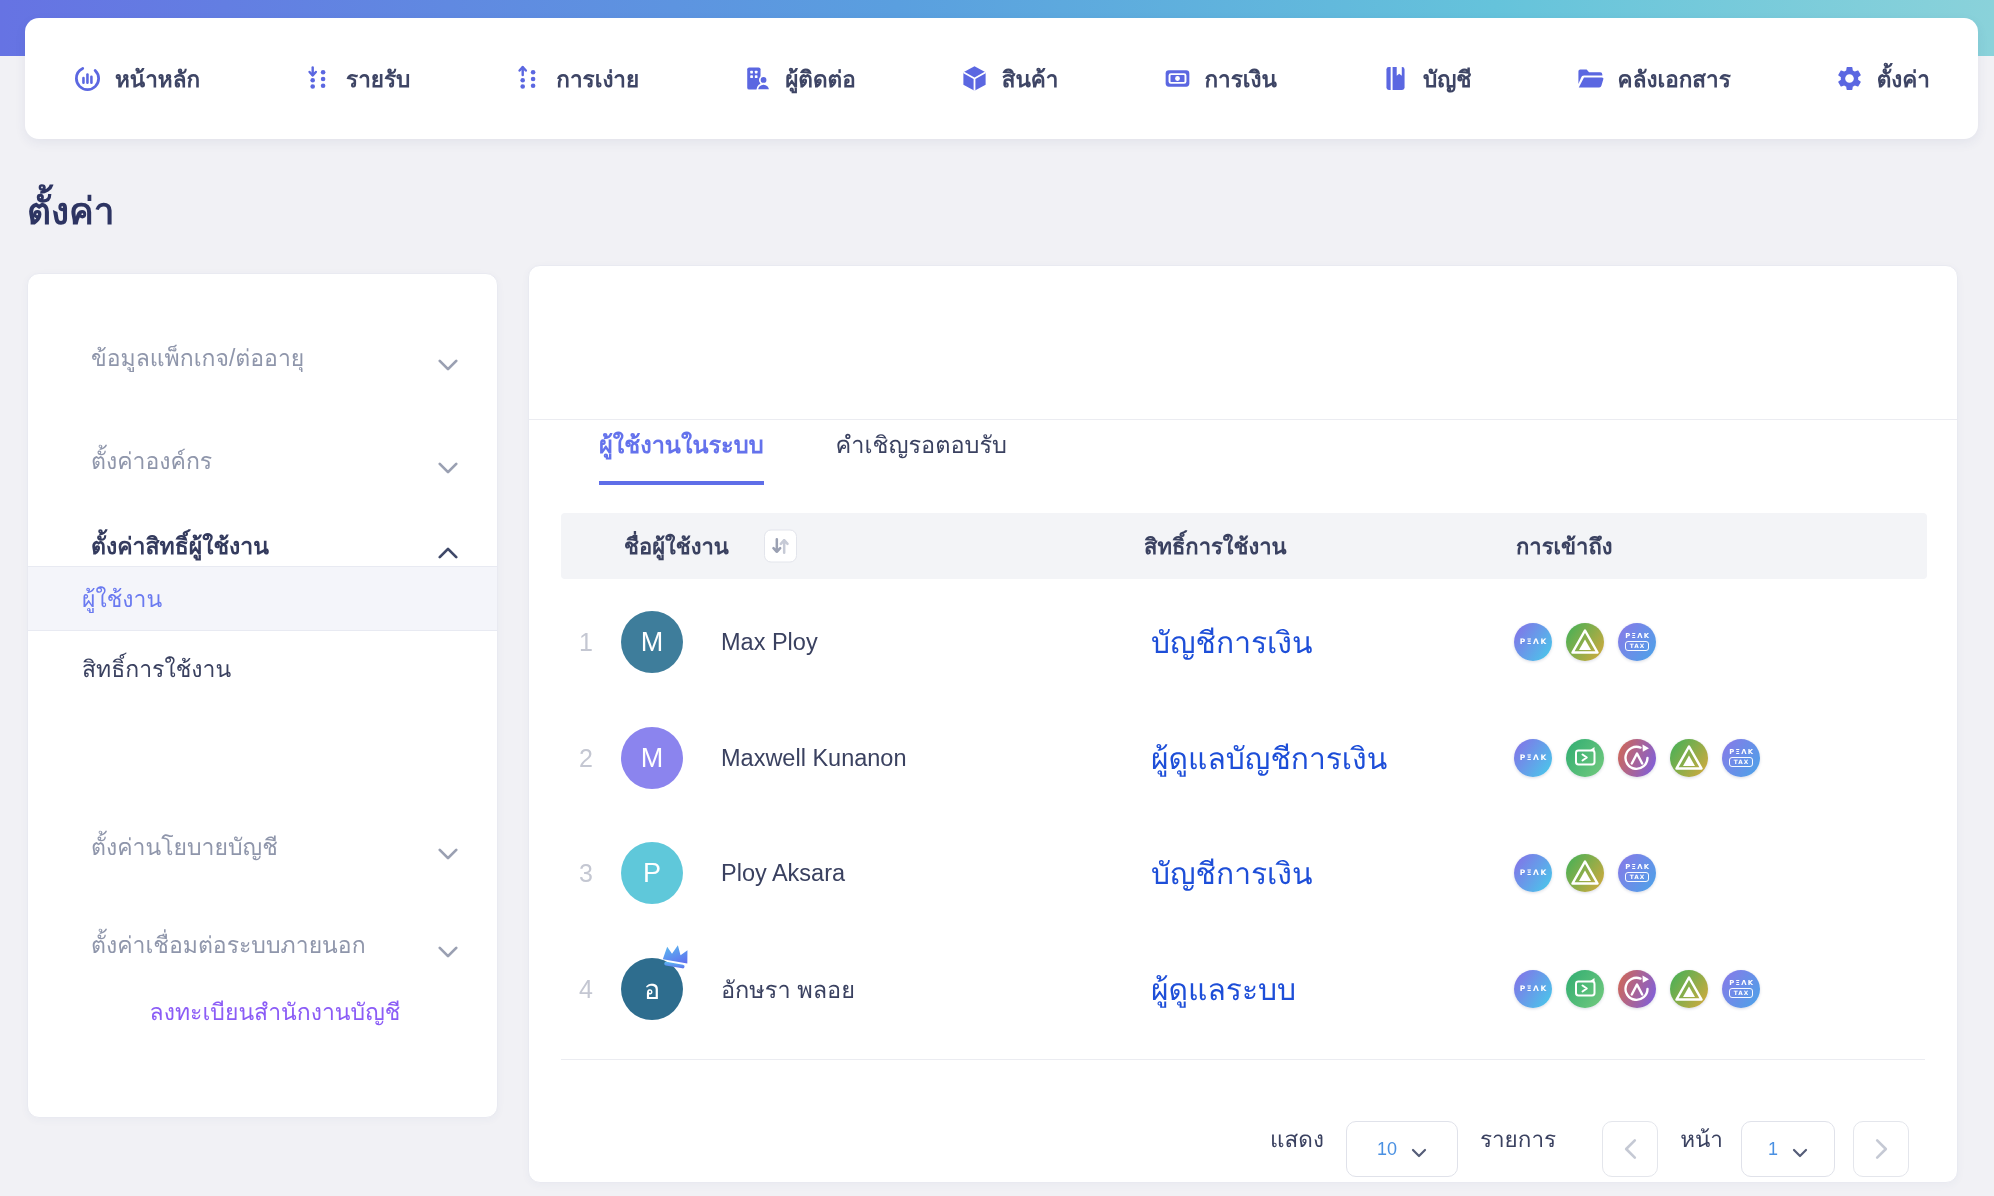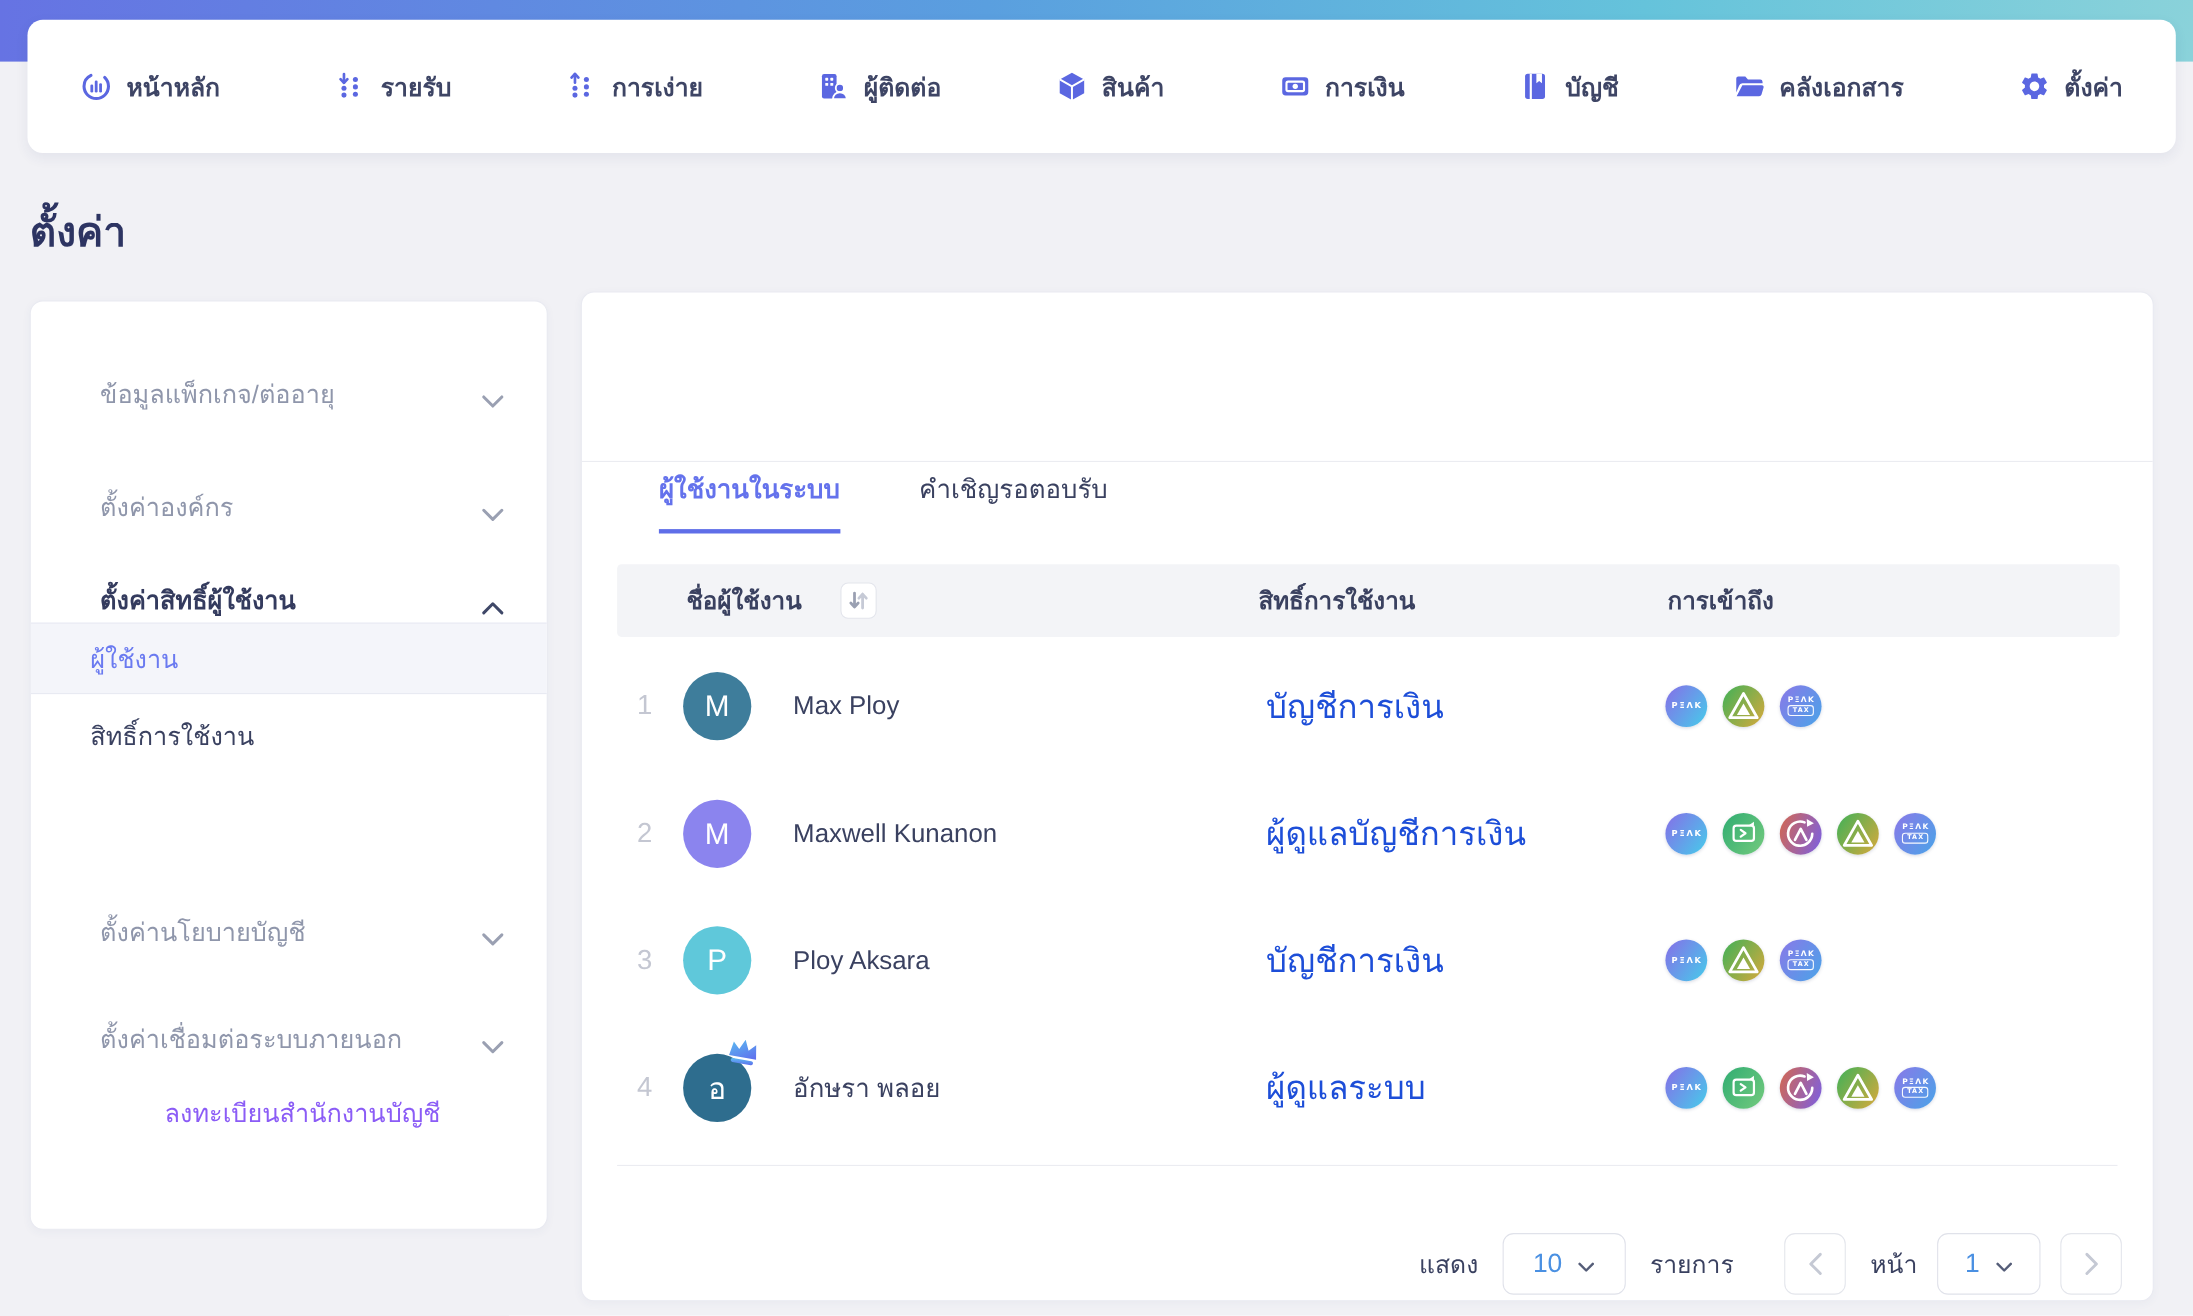--- a/index.html
+++ b/index.html
@@ -93,26 +93,26 @@
   .g-journey { background:linear-gradient(110deg,#d4684f,#7a5fe4); }
   .g-asset   { background:linear-gradient(125deg,#3eb158,#d9a93c); }
   .g-tax     { background:linear-gradient(125deg,#8a78e8,#4aa4e8); }
   .peak-txt { color:#fff; font-size:7.5px; font-weight:bold; letter-spacing:1.6px;
     font-family:"DejaVu Sans",sans-serif; line-height:1; text-indent:1.6px; }
   .peak-txt.sm { font-size:6.8px; letter-spacing:1.3px; }
   .tax-badge { color:#fff; font-size:5.8px; font-weight:bold; letter-spacing:1px;
     border:1px solid rgba(255,255,255,.95); border-radius:3px; padding:1px 3px 0 4px;
     margin-top:2px; line-height:1.2; font-family:"DejaVu Sans",sans-serif; }
   
-  .pager { position:absolute; top:855px; right:28px; height:56px;
-    display:flex; align-items:center; }
+  .pager { position:absolute; top:855px; right:48px; height:56px;
+    display:flex; align-items:flex-start; }
   .pg-label { font-size:22.5px; color:#3a4160; }
   .pg-select { height:56px; border:1px solid #e0e2ea; border-radius:10px; background:#fff;
     display:flex; align-items:center; justify-content:center; gap:14px; cursor:pointer; }
-  .pg-select .val { color:#4a90e2; font-size:24px; }
+  .pg-select .val { color:#4a90e2; font-size:18px; }
   .pg-chev { width:16px; height:10px; color:#555d78; }
   .pg-chev svg { width:100%; height:100%; }
   .pg-btn { width:56px; height:56px; border:1px solid #e4e6ec; border-radius:10px; background:#fff;
     display:flex; align-items:center; justify-content:center; cursor:pointer; color:#c5c9d4; }
   .pg-btn svg { width:13px; height:22px; }
 </style>
 </head>
 <body>
 
 <div class="top-strip"></div>

